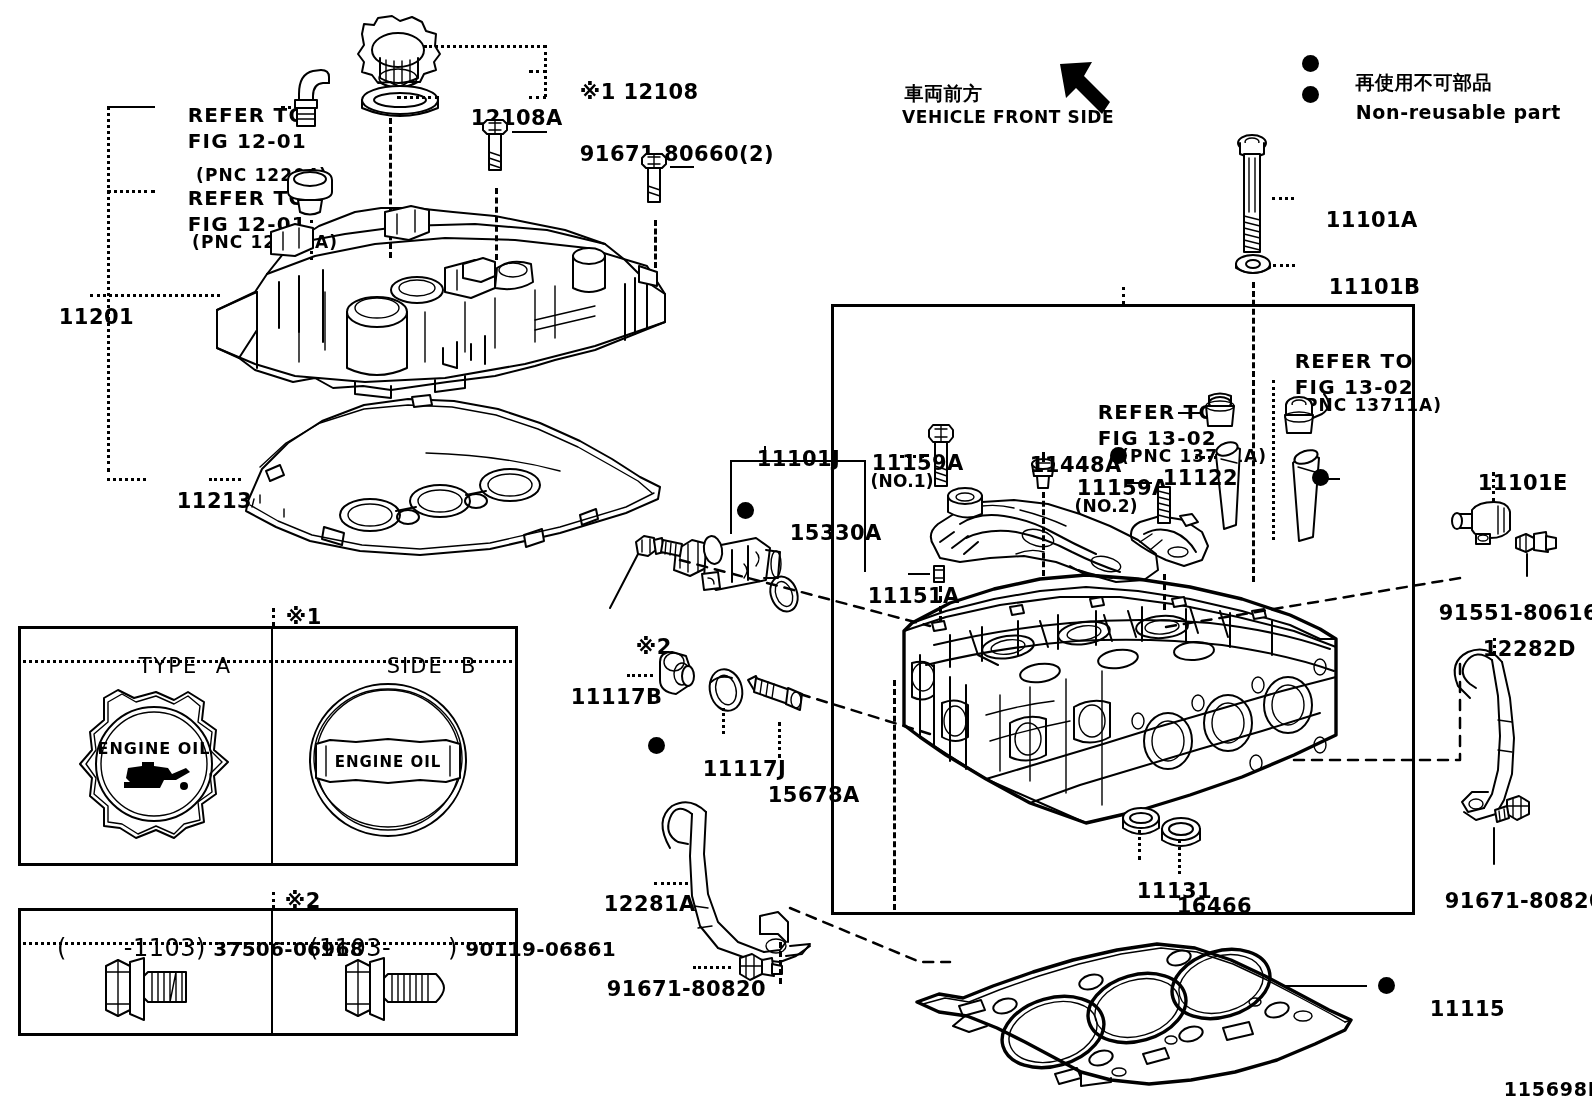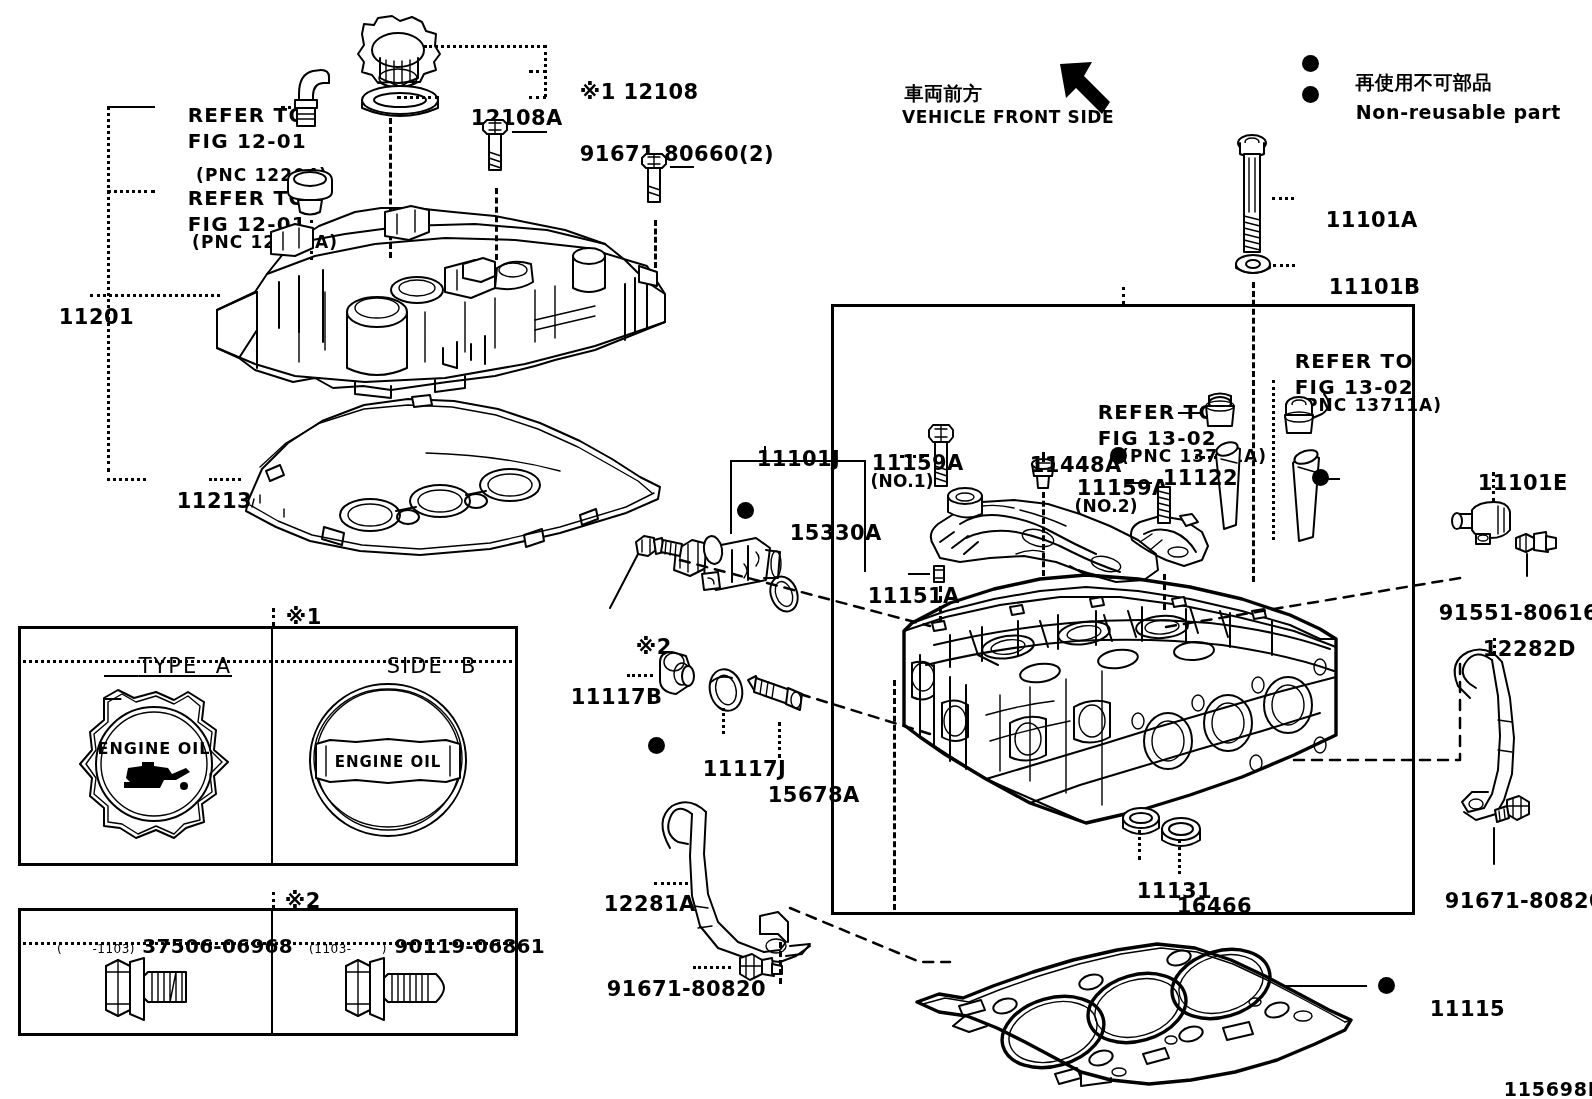--- a/index.html
+++ b/index.html
@@ -26,21 +26,21 @@
     line-height:1.12;
     color:#000;
   }
   .lbl.sm{font-size:17px;letter-spacing:0.2px;}
   .lbl.refer{font-size:20px;letter-spacing:1.2px;line-height:1.25;font-weight:700;}
   .lbl.pnc{font-size:17px;letter-spacing:1.1px;font-weight:700;}
   .lbl.jp{font-family:"DejaVu Sans","Liberation Sans",sans-serif;font-size:19px;font-weight:700;letter-spacing:0.5px;}
   .lbl.en{font-size:17px;font-weight:700;letter-spacing:0.6px;}
   .lbl.typ{font-size:21px;font-weight:400;letter-spacing:2px;}
   .lbl.tblhdr{font-size:20px;font-weight:700;letter-spacing:0.3px;}
-  .lbl.tblhdr .thin{font-weight:400;font-size:12px;letter-spacing:0.5px;}
+  .lbl.tblhdr .thin{font-weight:400;font-size:24px;letter-spacing:0.5px;}
   .lbl.diagid{font-size:19px;font-weight:700;letter-spacing:0.8px;}
 
   
   .dot{
     position:absolute;
     width:17px;height:17px;
     border-radius:50%;
     background:#000;
   }
 
@@ -777,21 +777,21 @@
   
   <div class="lbl kome" style="left:255px;top:582px;">
     <span>※1</span>
   </div>
   <div class="vl dot1" style="left:272px;top:608px;height:18px;"></div>
 
   <div class="box" style="left:18px;top:626px;width:500px;height:240px;"></div>
   <div class="hl dot1" style="left:18px;top:660px;width:500px;"></div>
   <div class="vl" style="left:271px;top:626px;height:240px;"></div>
 
-  <div class="lbl typ" style="left:104px;top:631px;text-decoration:underline;">
+  <div class="lbl typ" style="left:104px;top:631px;">
     <span>TYPE  A</span>
   </div>
   <div class="lbl typ" style="left:352px;top:631px;">
     <span>SIDE  B</span>
   </div>
 
   
   <svg class="art" style="left:64px;top:676px;width:180px;height:175px;" viewBox="0 0 180 175">
     <path class="st" d="M40 22 L54 14 L70 22 L92 16 L110 24 L124 16 L140 26 L138 44 L152 54 L150 74 L164 86 L150 100 L152 118 L138 128 L140 146 L122 152 L110 162 L92 154 L72 162 L56 152 L40 150 L40 132 L26 120 L28 102 L16 88 L28 74 L26 56 L40 44 Z"></path>
     <path class="stt" d="M44 26 L58 18 L72 26 L92 20 L110 28 L124 20 L136 30 L134 46 L148 56 L146 74 L158 86 L146 98 L148 116 L134 126 L136 144 L120 148 L110 158 L92 150 L74 158 L58 148 L44 146 L44 130 L30 118 L32 102 L22 88 L32 74 L30 58 L44 46 Z"></path>

